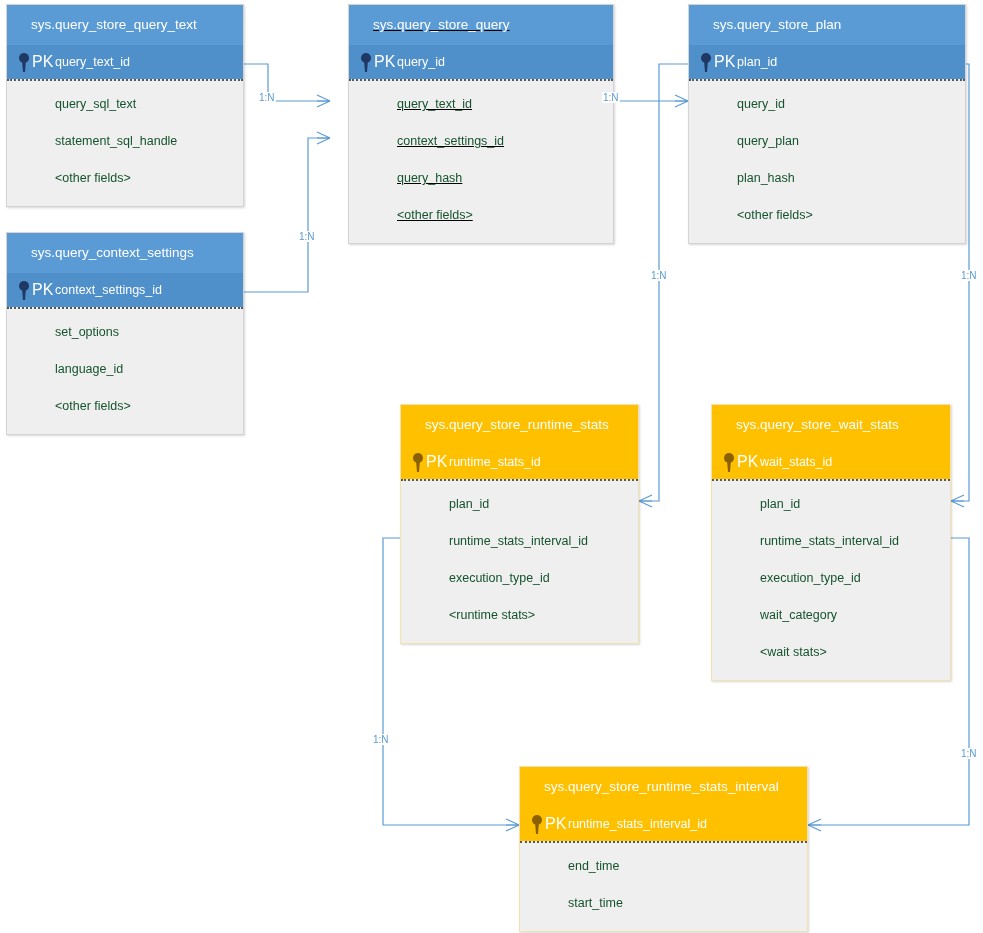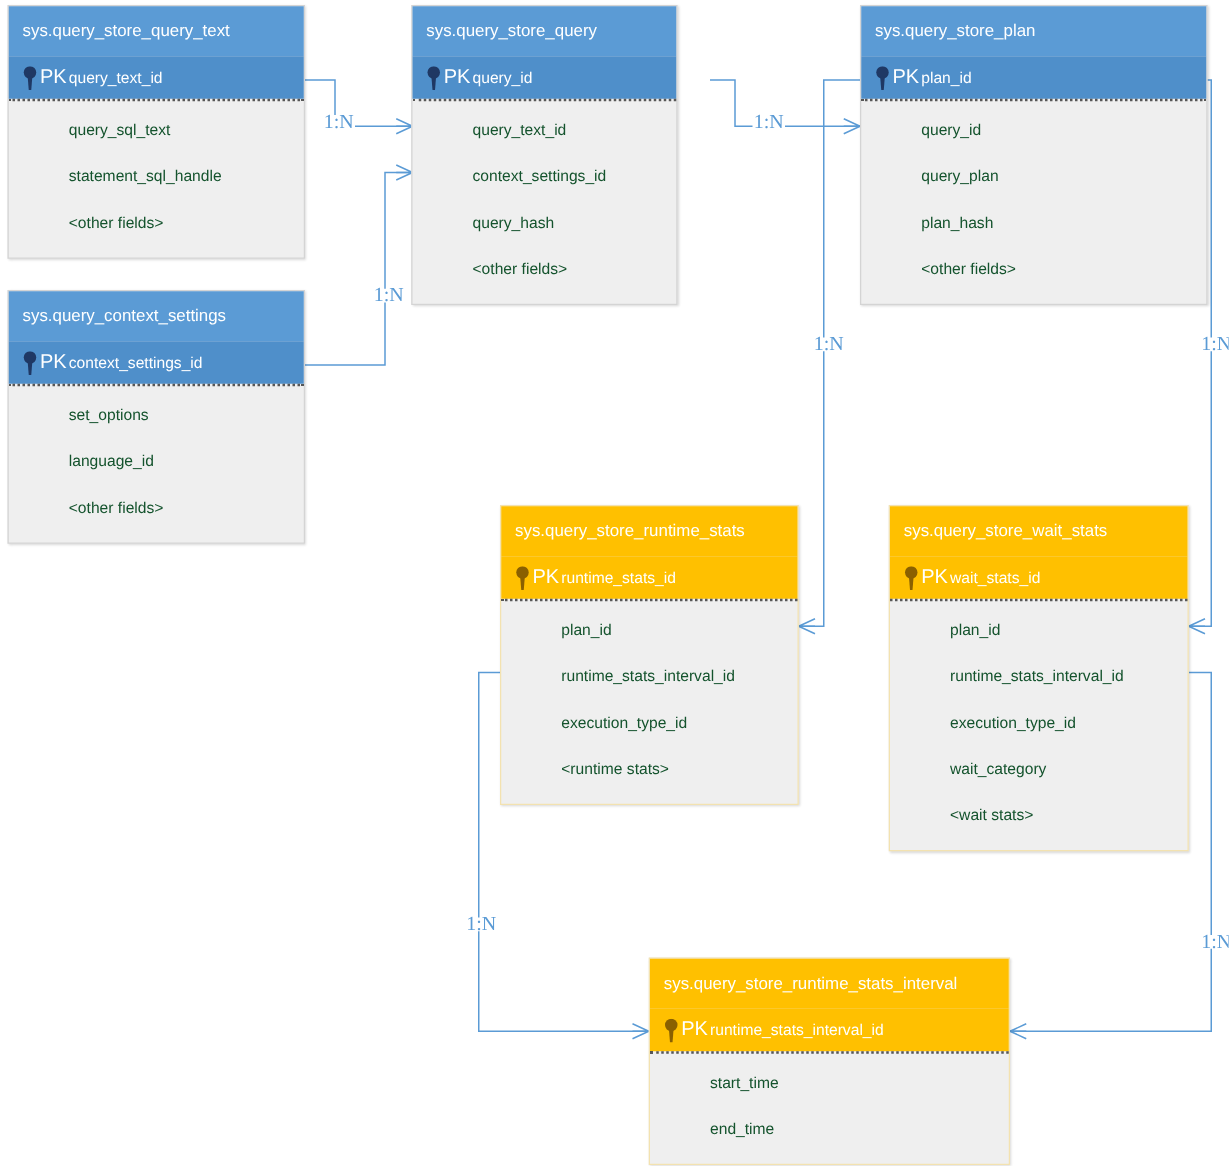--- a/index.html
+++ b/index.html
@@ -27,21 +27,21 @@
     position: absolute;
     box-sizing: border-box;
     background: #efefef;
     border: 1px solid #d8d8d8;
     box-shadow: 1px 1px 2px rgba(0,0,0,0.16);
   }
   .ent-title {
     box-sizing: border-box;
     height: 40px;
     line-height: 40px;
-    padding-left: 11px;
+    padding-left: 24px;
     color: #ffffff;
     font-size: 13.5px;
     white-space: nowrap;
     overflow: hidden;
   }
   .ent-pk {
     box-sizing: border-box;
     position: relative;
     height: 34px;
     line-height: 34px;
@@ -90,26 +90,25 @@
   
   .theme-orange .ent-title { background: #ffc000; }
   .theme-orange .ent-pk    { background: #ffc000; }
   .theme-orange .ent-pk .pk-label,
   .theme-orange .ent-pk .pk-name { color: #ffffff; }
   .theme-orange { border-color: #f3e2b0; }
 
   .wire-label {
     position: absolute;
     color: #5b9bd5;
-    font-size: 16px;
+    font-size: 10px;
     line-height: 11px;
     white-space: nowrap;
     background: #ffffff;
     padding: 0 1px;
-    font-family: Liberation Serif, serif;
   }
 </style>
 </head>
 <body>
 
 <div id="canvas">
   <svg id="wires" width="983" height="933" viewBox="0 0 983 933">
       <g>
         <path d="M 244,64 L 268,64 L 268,101 L 330,101" fill="none" stroke="#5b9bd5" stroke-width="1.2"></path>
         <path d="M 330,101 L 317,95 M 330,101 L 317,107 M 330,101 L 317,101" fill="none" stroke="#5b9bd5" stroke-width="1.2"></path>
@@ -167,21 +166,21 @@
           <span class="pk-label">PK</span>
           <span class="pk-name">context_settings_id</span>
         </div>
         <div class="ent-sep"></div>
         <div class="ent-fields">
           <div class="field">set_options</div>
           <div class="field">language_id</div>
           <div class="field">&lt;other fields&gt;</div>
         </div>
       </div>
-      <div class="entity theme-blue" style="left: 329px; top: 4px; width: 213px;">
+      <div class="entity theme-blue" style="left: 348px; top: 4px; width: 266px; text-decoration: underline;">
         <div class="ent-title">sys.query_store_query</div>
         <div class="ent-pk">
           <svg class="keyicon" viewBox="0 0 12 19" width="12" height="19">
             <circle cx="6" cy="5" r="5" fill="#1f3864"></circle>
             <path d="M4.1 8 L7.9 8 L7.0 19 L5.0 19 Z" fill="#1f3864"></path>
           </svg>
           <span class="pk-label">PK</span>
           <span class="pk-name">query_id</span>
         </div>
         <div class="ent-sep"></div>
@@ -252,22 +251,22 @@
         <div class="ent-pk">
           <svg class="keyicon" viewBox="0 0 12 19" width="12" height="19">
             <circle cx="6" cy="5" r="5" fill="#8a6000"></circle>
             <path d="M4.1 8 L7.9 8 L7.0 19 L5.0 19 Z" fill="#8a6000"></path>
           </svg>
           <span class="pk-label">PK</span>
           <span class="pk-name">runtime_stats_interval_id</span>
         </div>
         <div class="ent-sep"></div>
         <div class="ent-fields">
+          <div class="field">end_time</div>
           <div class="field">start_time</div>
-          <div class="field">end_time</div>
         </div>
       </div>
     </div>
   <div id="label-layer">
       <div class="wire-label" style="left: 258px; top: 92px;">1:N</div>
       <div class="wire-label" style="left: 298px; top: 231px;">1:N</div>
       <div class="wire-label" style="left: 602px; top: 92px;">1:N</div>
       <div class="wire-label" style="left: 650px; top: 270px;">1:N</div>
       <div class="wire-label" style="left: 960px; top: 270px;">1:N</div>
       <div class="wire-label" style="left: 372px; top: 734px;">1:N</div>

